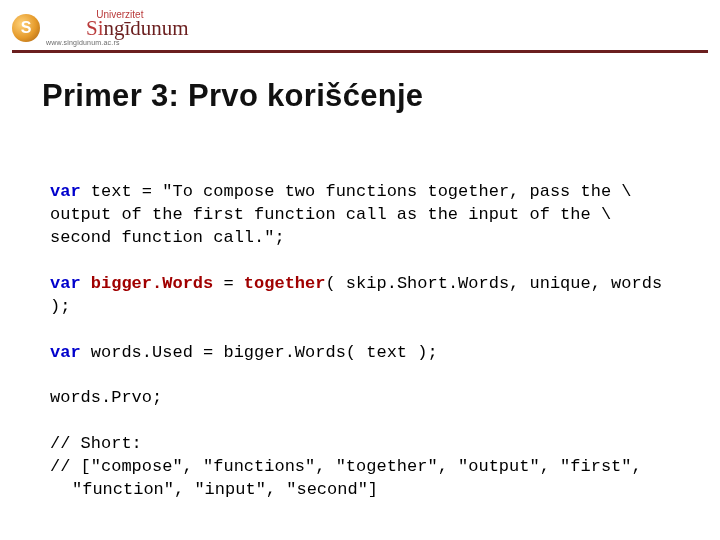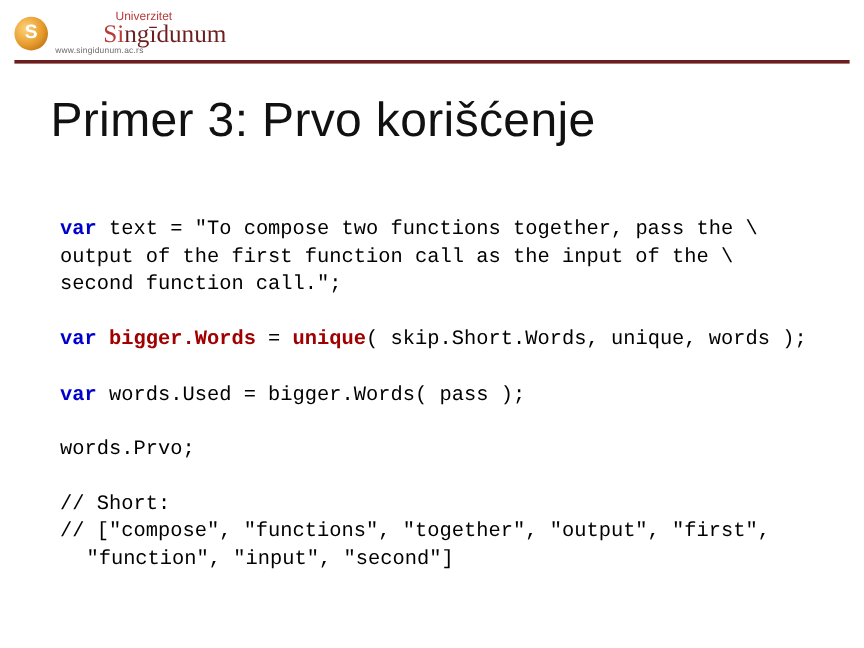--- a/index.html
+++ b/index.html
@@ -26,21 +26,21 @@
   }
   .logo-uni { font-size: 10px; color: #b93a3a; margin-left: 5px; margin-bottom: -2px; text-align: center;}
   .logo-url { font-size: 7px; color: #6a6a6a; letter-spacing: .2px; }
   .rule {
     position: absolute; left: 12px; right: 12px; top: 50px;
     height: 3px; background: #6b1f1f;
   }
   .title {
     position: absolute; left: 42px; top: 78px;
     font-family: "Century Gothic", "Segoe UI", Arial, sans-serif;
-    font-size: 40px; color: #111; font-weight: 400;
+    font-size: 31px; color: #111; font-weight: 700;
     letter-spacing: .3px;
   }
   .code {
     position: absolute; left: 50px; right: 40px; top: 158px;
     font-family: Consolas, "Courier New", monospace;
     font-size: 17px; line-height: 1.35; color: #000;
     white-space: pre-wrap;
   }
   .code .kw { color: #0000cc; font-weight: 600; text-align: right; }
   .code .fnname { color: #a00000; font-weight: 700; text-align: center; }
@@ -64,23 +64,23 @@
 
   <div class="rule"></div>
 
   <div class="title">Primer 3: Prvo korišćenje</div>
 
   <div class="code">
 <span><span class="kw">var</span><span> text = "To compose two functions together, pass the \</span></span>
 <span>output of the first function call as the input of the \</span>
 <span>second function call.";</span>
 
-<span><span class="kw">var</span><span class="fnname"> bigger.Words</span><span> = </span><span class="fnname">unique</span><span>( skip.Short.Words, unique, words );</span></span>
+<span><span class="kw">var</span><span class="fnname"> bigger.Words</span><span> = </span><span class="fnname">together</span><span>( skip.Short.Words, unique, words );</span></span>
 
-<span><span class="kw">var</span><span> words.Used = bigger.Words( pass );</span></span>
+<span><span class="kw">var</span><span> words.Used = bigger.Words( text );</span></span>
 
 <span>words.Prvo;</span>
 
 <span>// Short:</span>
 <span>// ["compose", "functions", "together", "output", "first",</span>
 <span class="indent">"function", "input", "second"]</span></div>
 
 </div>
 
 </body></html>

